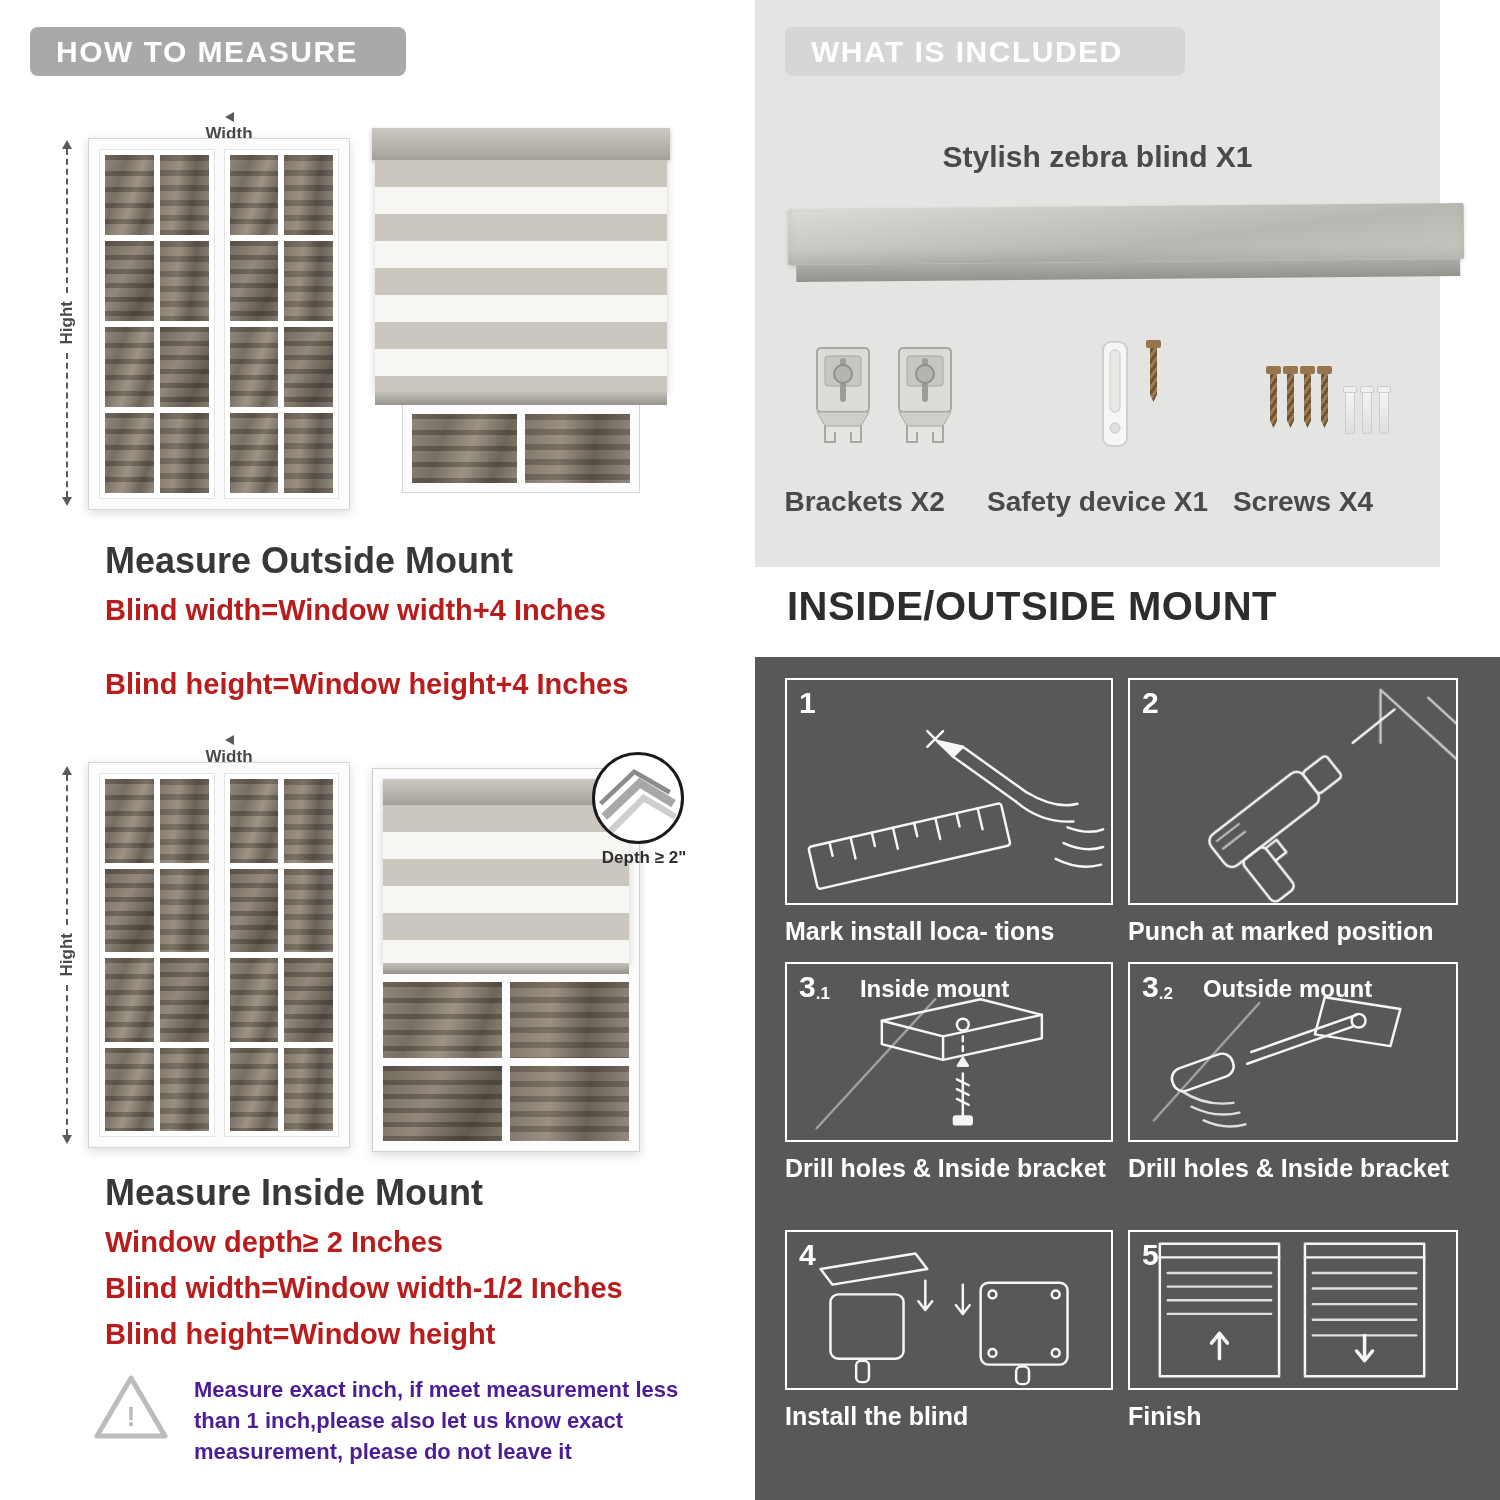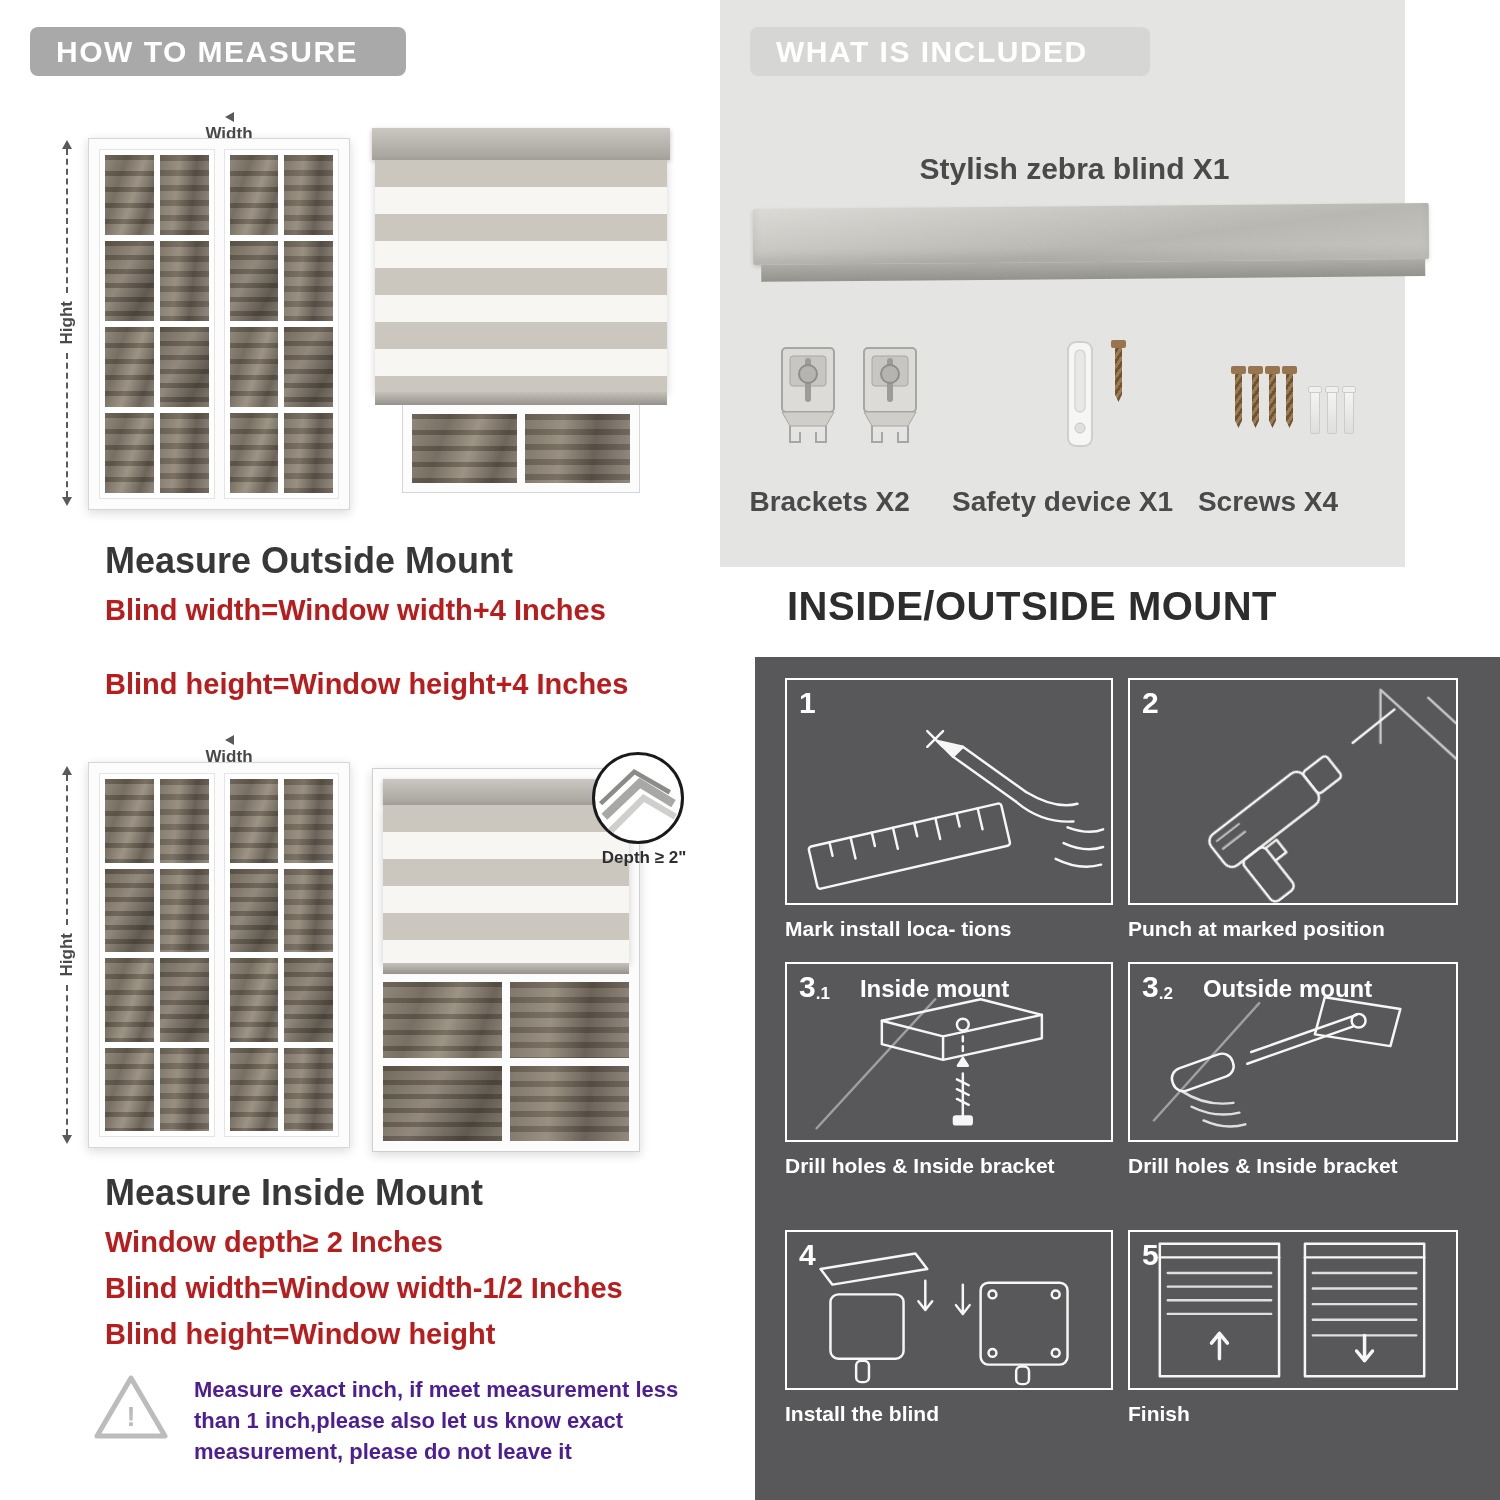--- a/index.html
+++ b/index.html
@@ -66,22 +66,22 @@
   #in-line2{left:105px;top:1272px;}
   #in-line3{left:105px;top:1318px;}
 
   
   #note{position:absolute;left:92px;top:1372px;display:flex;gap:24px;width:594px;}
   .note-icon{position:relative;width:78px;height:70px;flex:none;}
   .note-bang{position:absolute;left:0;right:0;top:30px;text-align:center;color:#bcbcbc;font-size:27px;font-weight:800;}
   .note-text{font-size:22px;font-weight:700;color:#4c1d95;line-height:1.42;margin:2px 0 0;}
 
   
-  #included{position:absolute;left:720px;top:0;width:685px;height:567px;background:#e4e4e3;}
-  #product-label{position:absolute;left:0;width:100%;top:140px;text-align:center;font-size:30px;font-weight:700;color:#4a4a4a;margin:12px;}
+  #included{position:absolute;left:755px;top:0;width:685px;height:567px;background:#e4e4e3;}
+  #product-label{position:absolute;left:0;width:100%;top:140px;text-align:center;font-size:30px;font-weight:700;color:#4a4a4a;margin:0;}
   #headrail{position:absolute;left:33px;top:206px;width:676px;transform:rotate(-0.5deg);}
   .hr-bar{height:56px;background:linear-gradient(173deg,#dcdad6,#b9b7b2 60%,#c9c7c2);border-radius:2px;box-shadow:inset 0 -8px 10px rgba(0,0,0,.08),0 2px 4px rgba(0,0,0,.15);}
   .hr-lip{width:calc(100% - 12px);margin-left:8px;height:17px;background:linear-gradient(#aeaca7,#94928d);}
   #item-brackets{position:absolute;left:56px;top:344px;display:flex;gap:18px;}
   #item-safety{position:absolute;left:338px;top:340px;display:flex;gap:12px;align-items:flex-start;}
   #item-screws{position:absolute;left:514px;top:366px;display:flex;align-items:flex-start;}
   .screws-row{display:flex;gap:8px;}
   .anchors{display:flex;gap:7px;margin-left:16px;margin-top:22px;}
   .screw{position:relative;width:9px;height:62px;}
   .screw::before{content:'';position:absolute;top:0;left:-3px;width:15px;height:8px;background:#96754f;border-radius:2px;}
@@ -96,21 +96,21 @@
   #mount-heading{position:absolute;left:787px;top:584px;font-size:40px;font-weight:800;color:#2d2d2d;margin:0;letter-spacing:.5px;}
   #dark{position:absolute;left:755px;top:657px;width:745px;height:843px;background:#58585a;}
   .step{position:absolute;}
   .step .panel{position:relative;border:2px solid #fff;box-sizing:border-box;}
   .panel-tall{height:227px;} .panel-mid{height:180px;} .panel-short{height:160px;}
   .step svg.art{position:absolute;inset:0;width:100%;height:100%;}
   .panel-head{position:absolute;top:6px;left:12px;display:flex;align-items:baseline;color:#fff;z-index:2;}
   .step-num{font-size:30px;font-weight:800;}
   .step-sub{font-size:17px;font-weight:800;position:relative;top:2px;}
   .step-title{font-size:24px;font-weight:700;margin-left:30px;}
-  .step-caption{color:#fff;font-size:21px;font-weight:700;margin:12px 0 0;}
+  .step-caption{color:#fff;font-size:25px;font-weight:700;margin:12px 0 0;}
   #step1{left:785px;top:678px;width:328px;}
   #step2{left:1128px;top:678px;width:330px;}
   #step3a{left:785px;top:962px;width:328px;}
   #step3b{left:1128px;top:962px;width:330px;}
   #step4{left:785px;top:1230px;width:328px;}
   #step5{left:1128px;top:1230px;width:330px;}
 </style>
 </head>
 <body>
 

